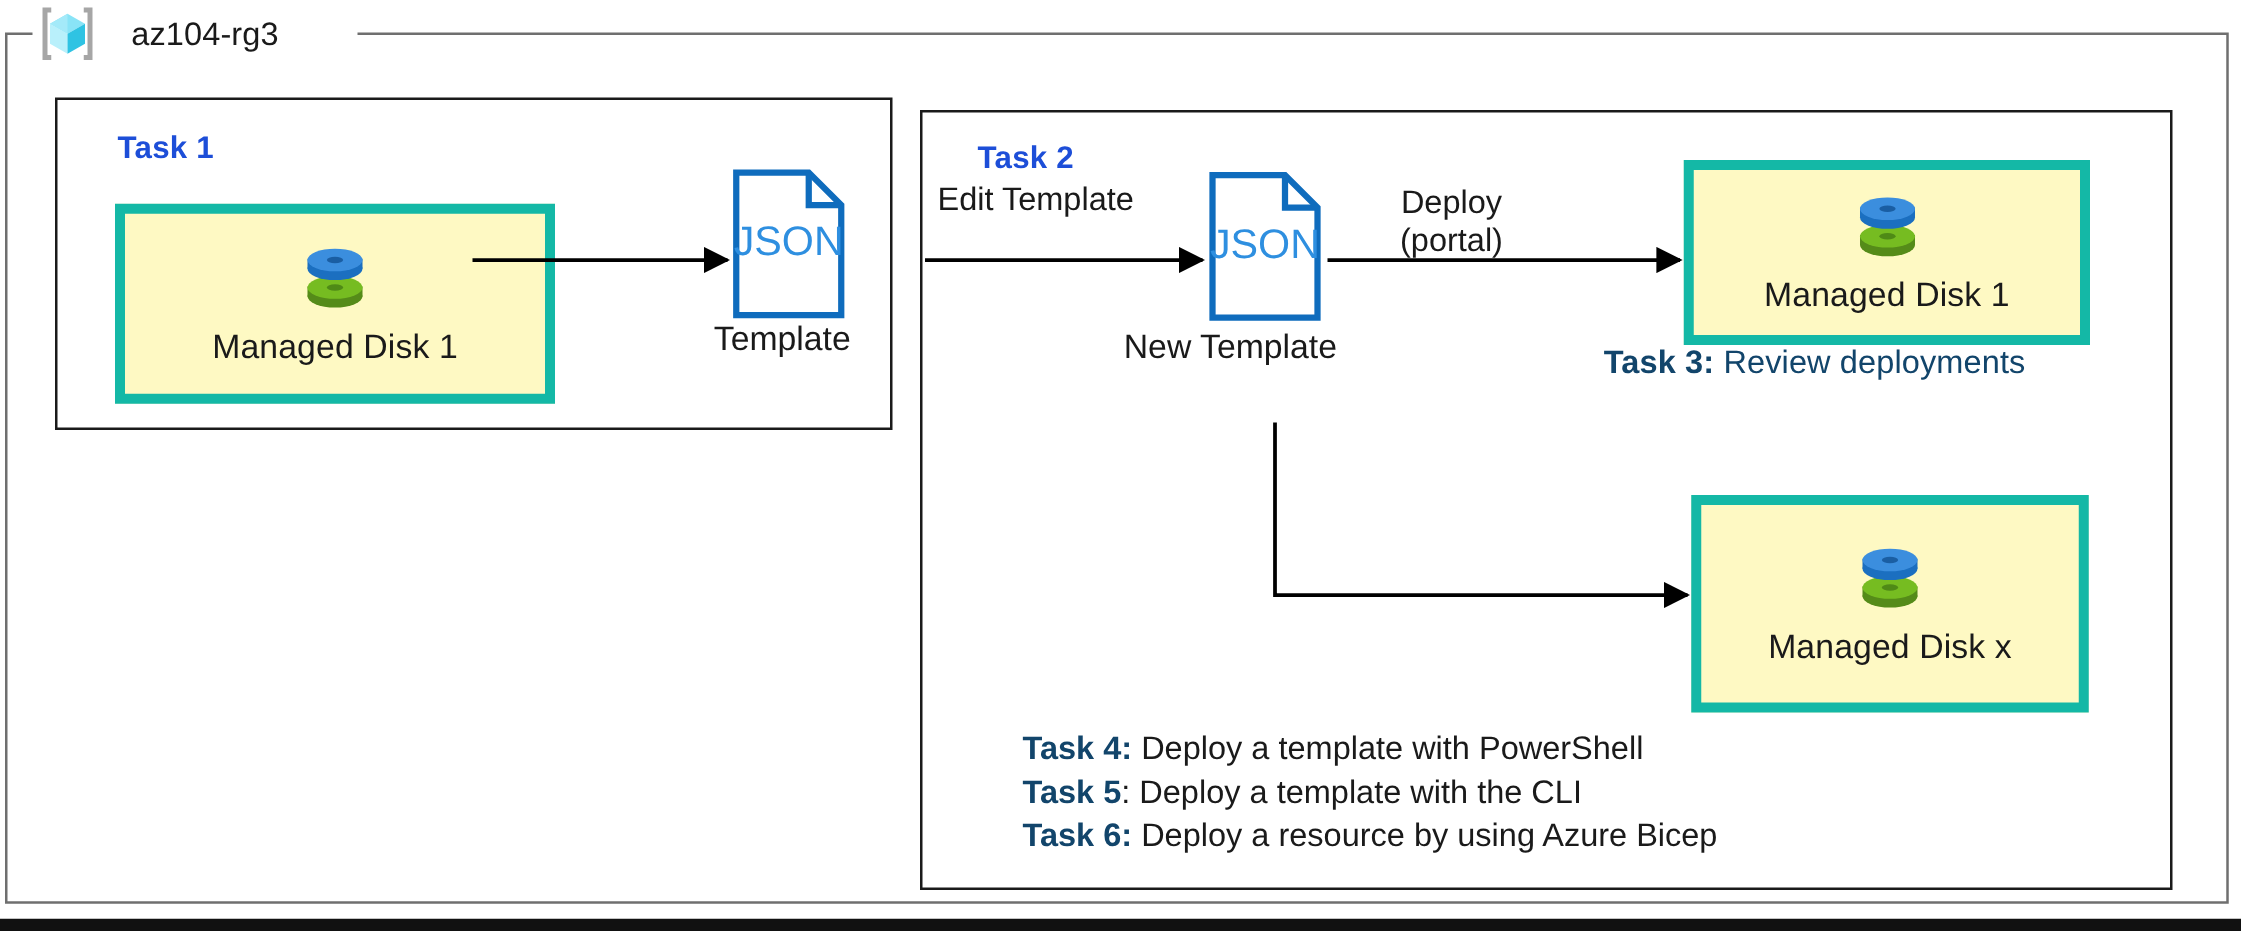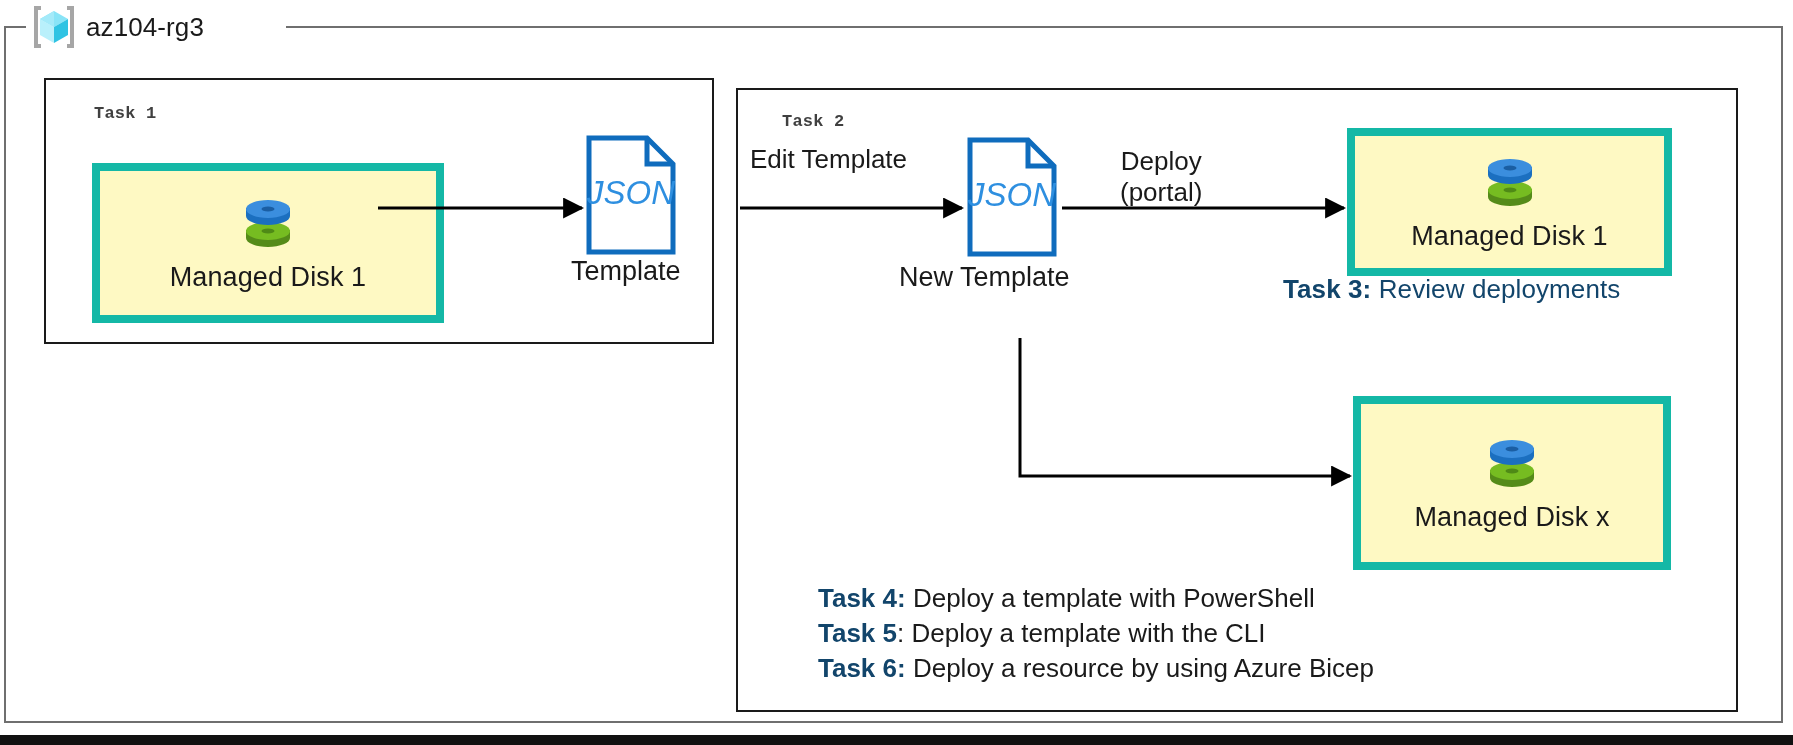--- a/index.html
+++ b/index.html
@@ -39,21 +39,21 @@
     height: 44px;
     background: #ffffff;
   }
   .rg-header {
     position: absolute;
     left: 30px;
     top: 2px;
     height: 50px;
     display: flex;
     align-items: center;
-    gap: 8px;
+    gap: 27px;
   }
   .rg-title {
     font-size: 26px;
     color: #1a1a1a;
     white-space: nowrap;
     letter-spacing: 0.1px;
   }
 
   
   .rg-icon {
@@ -68,26 +68,25 @@
     position: absolute;
     border: 2px solid #1a1a1a;
     box-sizing: border-box;
     background: transparent;
   }
   #task1-box { left: 44px;  top: 78px;  width: 670px;  height: 266px; }
   #task2-box { left: 736px; top: 88px;  width: 1002px; height: 624px; }
 
   .task-heading {
     position: absolute;
-    font-size: 17px;
+    font-size: 25px;
     font-weight: bold;
-    color: #404040;
+    color: #1d4ed8;
     white-space: nowrap;
     letter-spacing: 0.2px;
-    font-family: Liberation Mono, monospace;
   }
   #task1-heading { left: 94px;  top: 104px; }
   #task2-heading { left: 782px; top: 112px; }
 
   
   .disk-tile {
     position: absolute;
     background: #fef9c3;
     border: 8px solid #14b8a6;
     box-sizing: border-box;
@@ -106,21 +105,20 @@
     color: #1a1a1a;
     white-space: nowrap;
     letter-spacing: 0.1px;
   }
 
   
   .json-doc {
     position: absolute;
     width: 92px;
     height: 122px;
-    font-style: italic;
   }
   #json-doc-1 { left: 585px; top: 134px; }
   #json-doc-2 { left: 966px; top: 136px; }
 
   .doc-caption {
     position: absolute;
     font-size: 27px;
     color: #1a1a1a;
     white-space: nowrap;
   }

